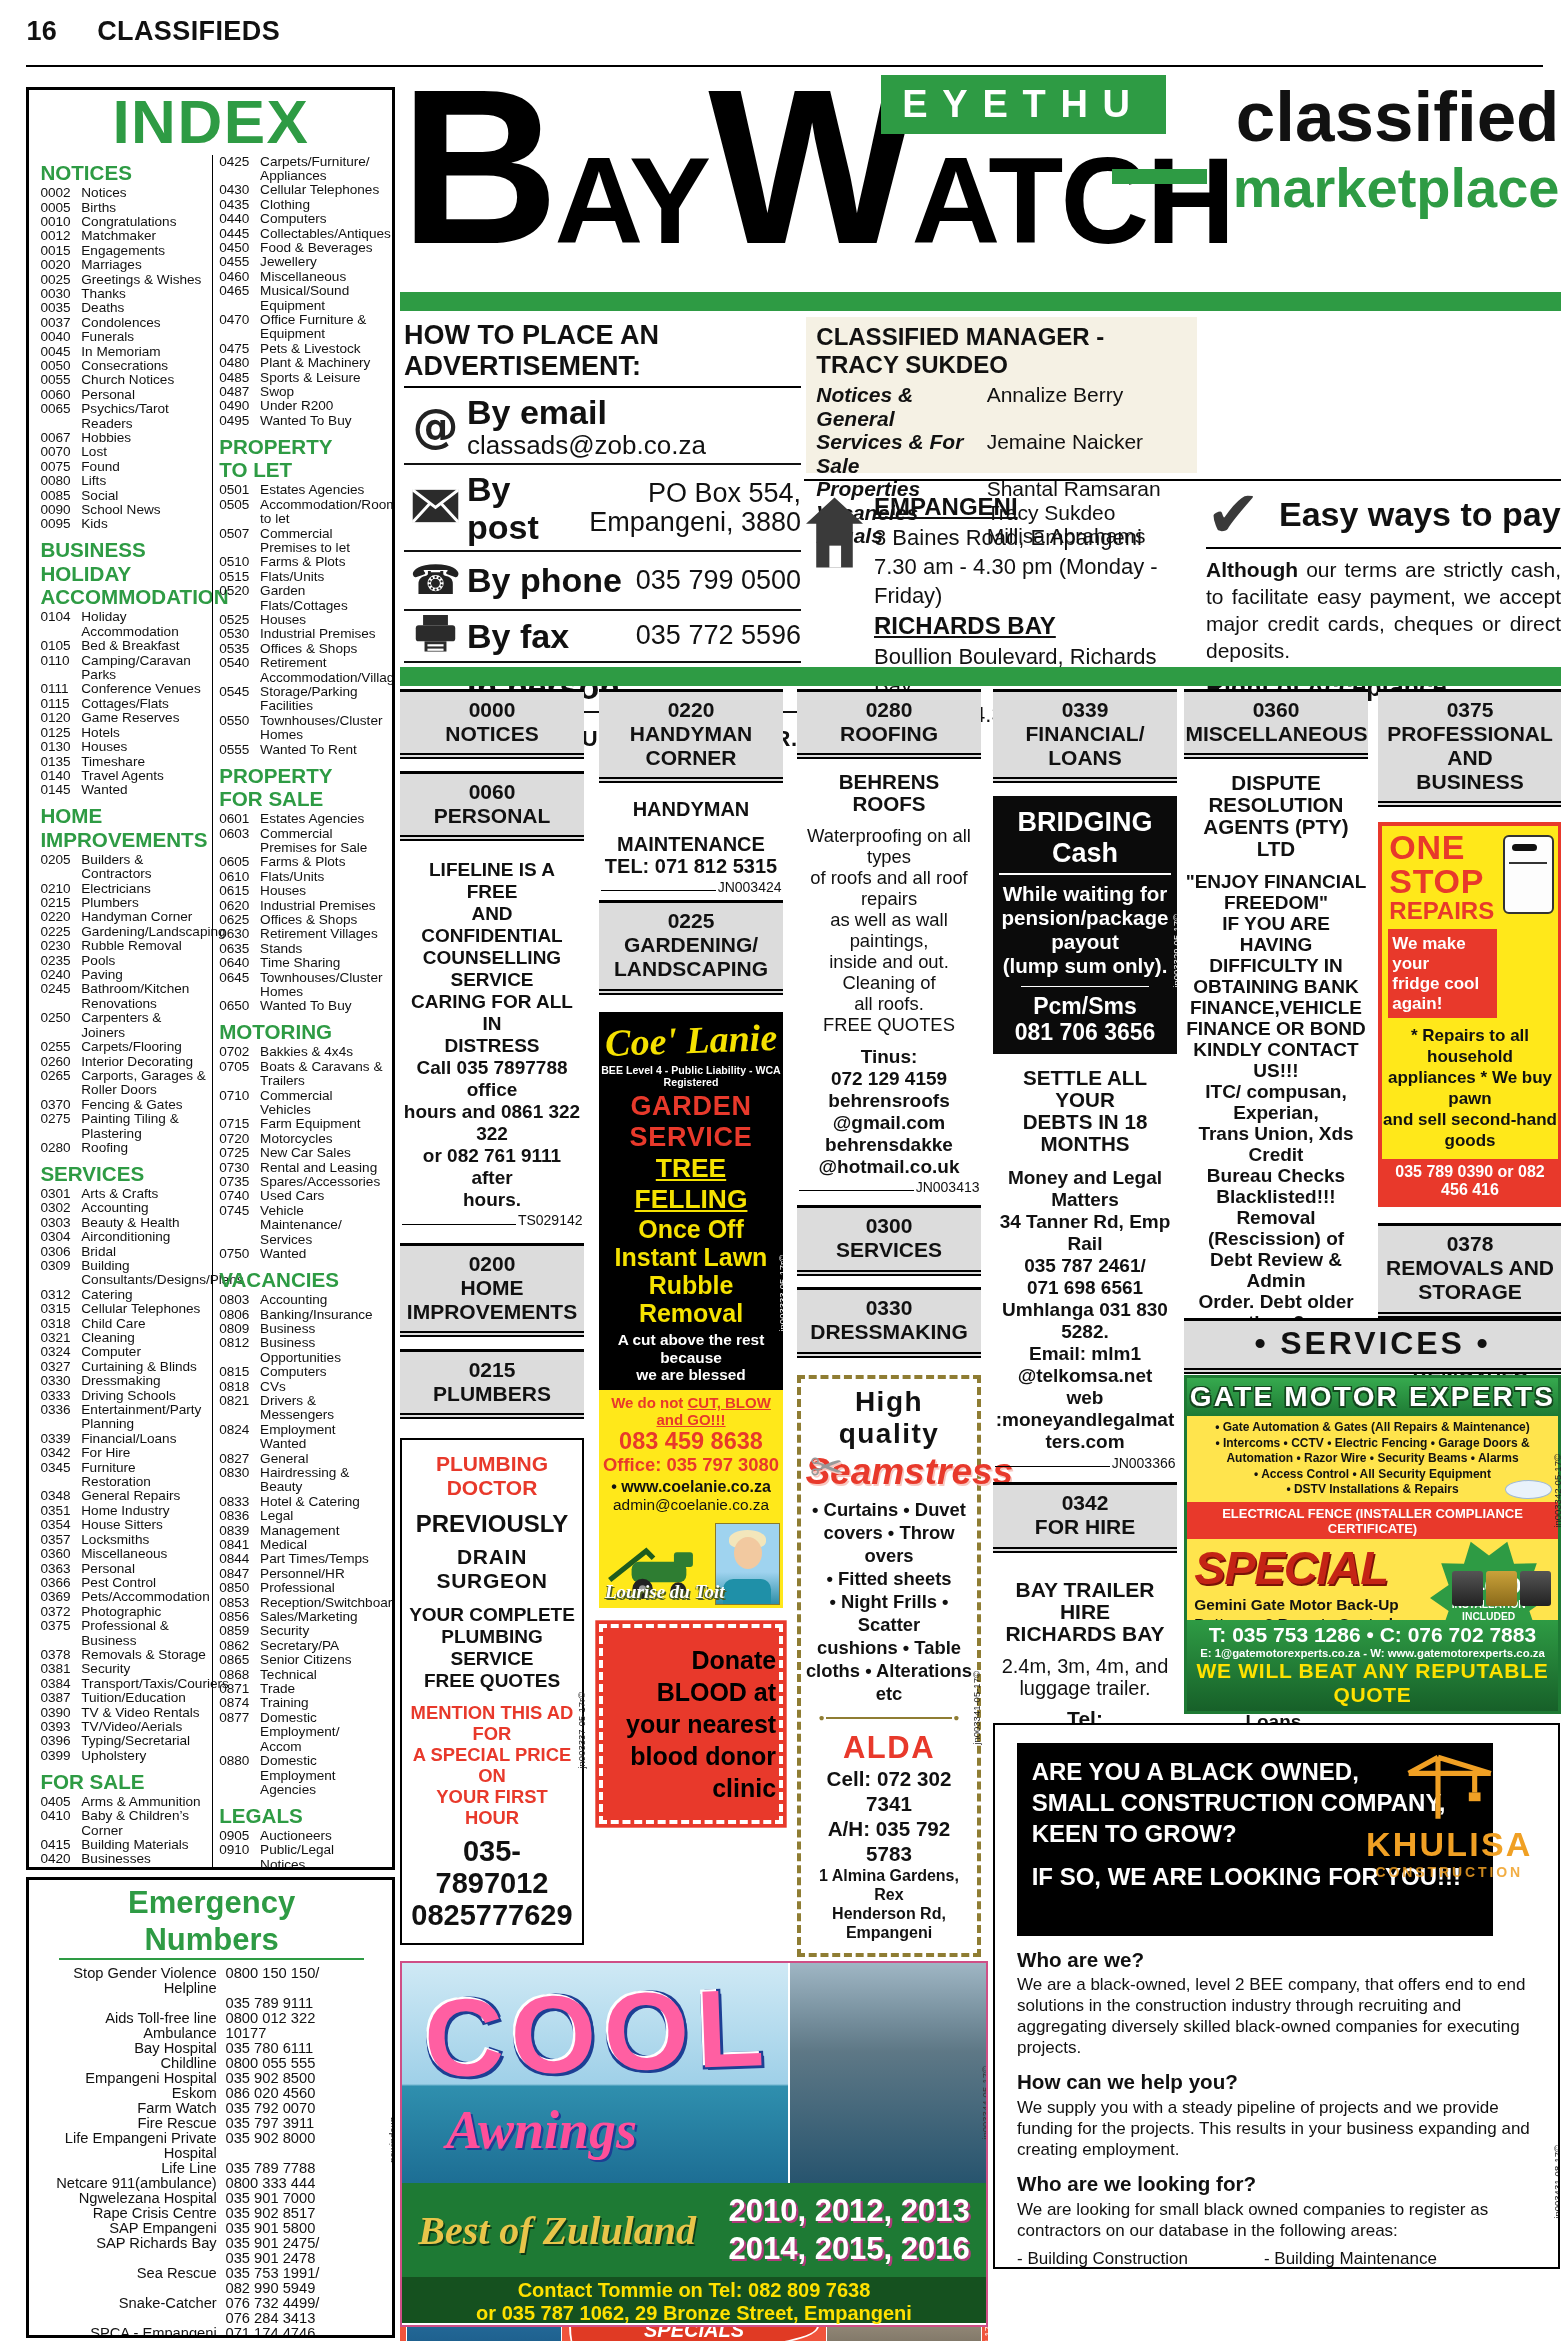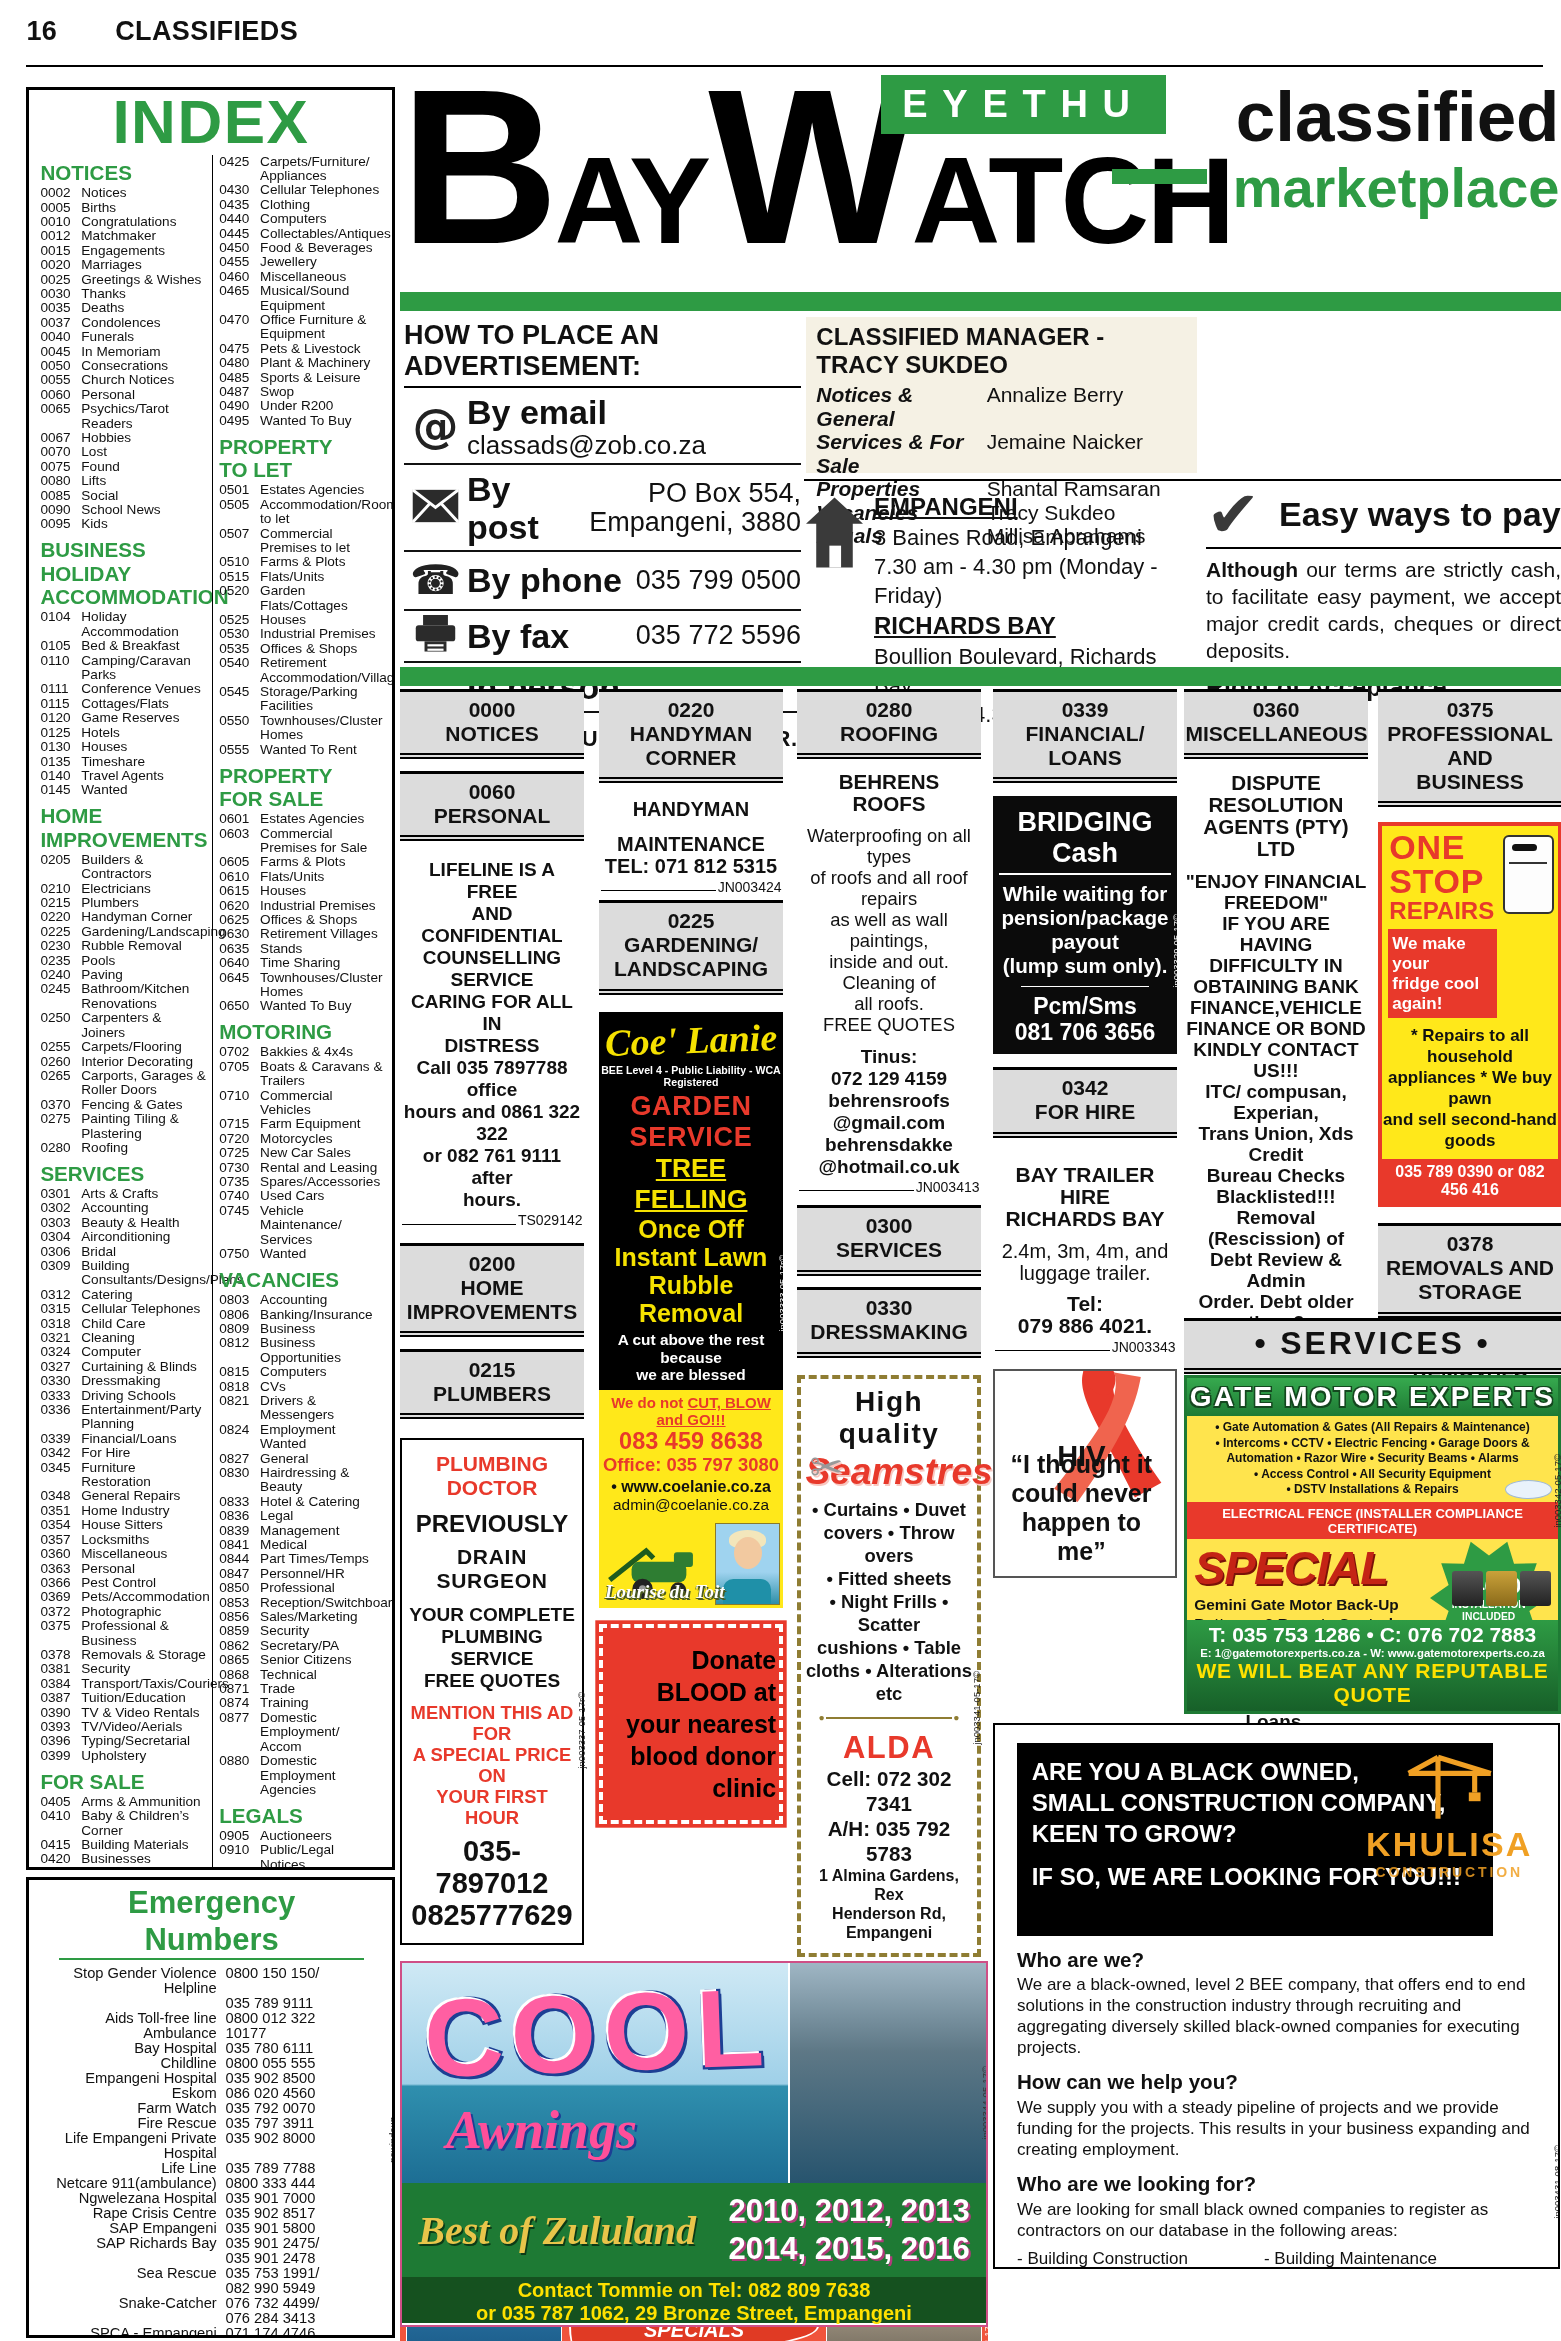--- a/index.html
+++ b/index.html
@@ -4,21 +4,21 @@
 <style>
   *{margin:0;padding:0;box-sizing:border-box}
   html,body{background:#888}
   body{width:1561px;height:2342px;position:relative;background:#fff;color:#111;
        font-family:"Liberation Sans",sans-serif;overflow:hidden}
   .pre{white-space:pre-line}
 
   
   .page-head{position:absolute;left:26.4px;top:16px;right:16px;display:flex;justify-content:space-between;
              font-size:27px;font-weight:bold;letter-spacing:0.4px}
-  .page-head .num{margin-right:50px}
+  .page-head .num{margin-right:32px}
   .head-rule{position:absolute;left:26.4px;top:65px;width:1517px;height:2.2px;background:#000}
 
   
   .index-box{position:absolute;left:26.4px;top:87px;width:369px;height:1783px;border:3.7px solid #000;overflow:hidden;background:#fff}
   .index-title{font-size:62px;font-weight:bold;color:#2e9b44;text-align:center;line-height:63px;letter-spacing:1.5px}
   .idx-cols{display:flex;padding:1.5px 5.9px 0 7.3px}
   .idx-col{width:50%;padding:0 3.7px}
   .idx-col+.idx-col{border-left:1.5px solid #000;padding-left:6.6px}
   .idx-head{font-size:20.6px;line-height:23.5px;font-weight:bold;color:#2e9b44;margin:6.6px 0 1.5px;white-space:pre-line}
   .idx-head:empty{display:none;margin:0}
@@ -1365,20 +1365,34 @@
     <div class="t">BRIDGING Cash</div>
     <div class="b">While waiting for
 pension/package
 payout
 (lump sum only).</div>
     <hr>
     <div class="f">Pcm/Sms
 081 706 3656</div>
     <span class="vcode">jn003329-05-17©</span>
   </div>
+  <div class="adblock mb16">
+    <div class="txt-ad" style="font-size:20.6px">SETTLE ALL YOUR
+DEBTS IN 18 MONTHS</div>
+    <div class="txt-ad" style="font-size:19px;margin-top:11.8px">Money and Legal Matters
+34 Tanner Rd, Emp Rail
+035 787 2461/
+071 698 6561
+Umhlanga 031 830 5282.
+Email: mlm1
+@telkomsa.net
+web :moneyandlegalmat
+ters.com</div>
+    <div class="ad-code">JN003366</div>
+  </div>
   <div class="cat-head mb36">0342
 FOR HIRE</div>
   <div class="adblock mb20">
     <div class="txt-ad" style="font-size:21px">BAY TRAILER
 HIRE
 RICHARDS BAY</div>
     <div class="txt-ad rg" style="font-weight:normal;font-size:20px;margin-top:10.3px">2.4m, 3m, 4m, and
 luggage trailer.</div>
     <div class="txt-ad" style="font-size:21px;margin-top:8.8px">Tel:
 079 886 4021.</div>

